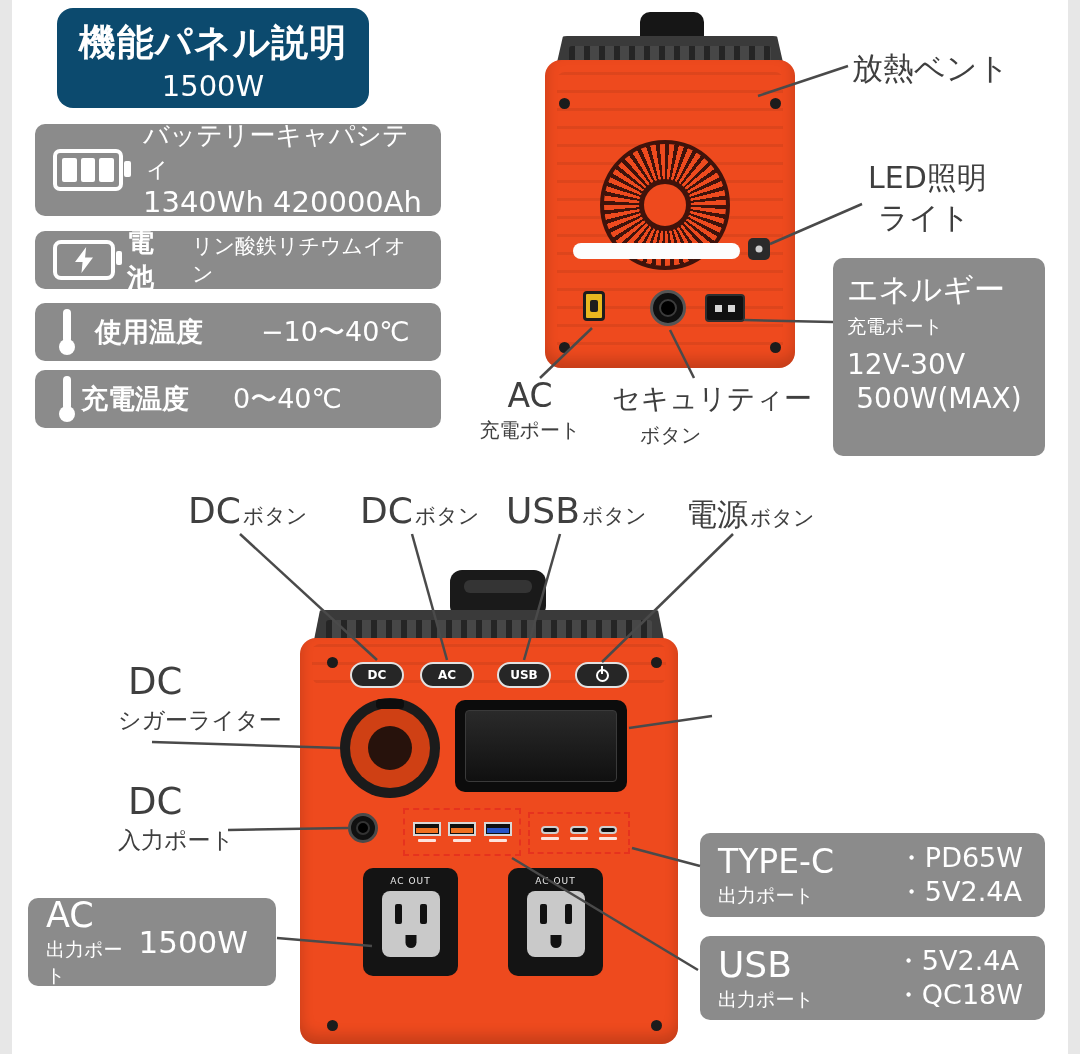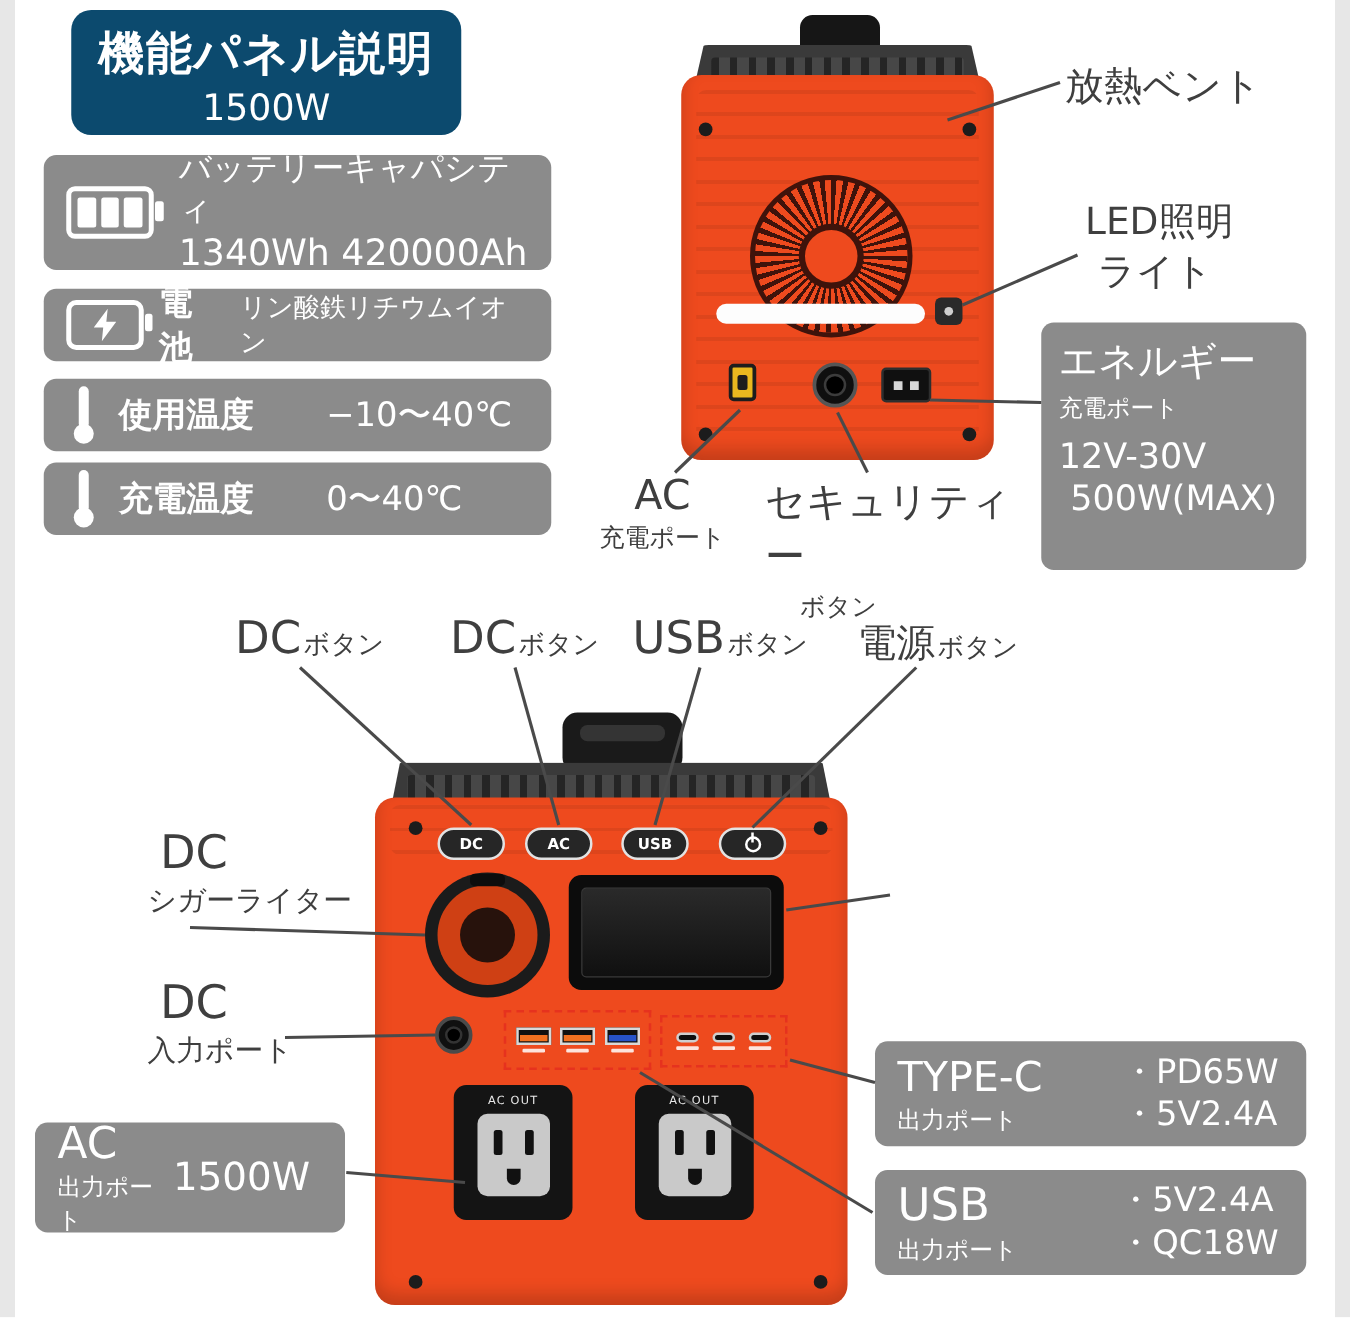--- a/index.html
+++ b/index.html
@@ -14,21 +14,21 @@
   
   .badge{position:absolute;left:57px;top:8px;width:312px;height:100px;background:#0c4a6e;
     border-radius:16px;color:#fff;text-align:center;padding-top:10px;z-index:2;}
   .badge .t{font-size:37px;font-weight:700;letter-spacing:1px;}
   .badge .s{font-size:29px;margin-top:1px;}
   .gray{background:#8b8b8b;color:#fff;border-radius:10px;}
   .spec{position:absolute;left:35px;display:flex;align-items:center;padding:0 18px;z-index:2;}
   .spec1{top:124px;width:406px;height:92px;gap:20px;}
   .spec2{top:231px;width:406px;height:58px;gap:12px;}
   .spec3{top:303px;width:406px;height:58px;gap:14px;}
-  .spec4{top:370px;width:406px;height:58px;gap:14px;}
+  .spec4{top:370px;width:406px;height:58px;}
   .spec .title{font-size:26px;line-height:1.25;}
   .spec .big-val{font-size:29px;line-height:1.25;}
   .spec .lab{font-size:27px;font-weight:700;}
   .spec .val{font-size:21px;}
   .spec .val-temp{font-size:27px;margin-left:44px;}
   .batt{width:70px;height:42px;border:4px solid #fff;border-radius:7px;display:flex;gap:4px;padding:5px;position:relative;flex:0 0 auto;}
   .batt::after{content:"";position:absolute;right:-12px;top:8px;width:7px;height:16px;background:#fff;border-radius:2px;}
   .batt i{flex:1;background:#fff;border-radius:2px;}
   .battc{width:62px;height:40px;border:4px solid #fff;border-radius:8px;position:relative;flex:0 0 auto;}
   .battc::after{content:"";position:absolute;right:-11px;top:7px;width:6px;height:14px;background:#fff;border-radius:2px;}
@@ -112,21 +112,21 @@
   .led-light{left:868px;top:158px;font-size:30px;line-height:40px;}
   .led-light .l2{padding-left:10px;}
   .dc-solar-box{position:absolute;left:833px;top:258px;width:212px;height:198px;padding:12px 14px 0;z-index:3;}
   .dc-solar-box .t{font-size:31px;line-height:38px;}
   .dc-solar-box .sub{font-size:19px;margin-top:6px;}
   .dc-solar-box .sp{font-size:28px;margin-top:9px;line-height:32px;}
   .ac-charge{left:470px;top:376px;width:120px;text-align:center;}
   .ac-charge .b{font-size:33px;}
   .ac-charge .s{font-size:20px;margin-top:2px;}
   .security{left:612px;top:380px;width:200px;}
-  .security .l1{font-size:32px;}
+  .security .l1{font-size:28px;}
   .security .l2{font-size:20px;margin-top:4px;padding-left:28px;}
   .c1{left:188px;top:490px;} .c2{left:360px;top:490px;} .c3{left:506px;top:490px;} .c4{left:686px;top:494px;}
   .dc-cigar{left:118px;top:660px;}
   .dc-cigar .b,.dc-input .b,.led-panel .b{font-size:37px;margin-left:10px;}
   .dc-cigar .s,.dc-input .s,.led-panel .s{font-size:23px;margin-top:2px;}
   .dc-input{left:118px;top:780px;}
   .led-panel{left:712px;top:694px;}
   .led-panel .s{padding-left:6px;}
   .ac-out-box{position:absolute;left:28px;top:898px;width:248px;height:88px;display:flex;align-items:center;padding:0 18px;z-index:3;}
   .ac-out-box .b{font-size:35px;}

